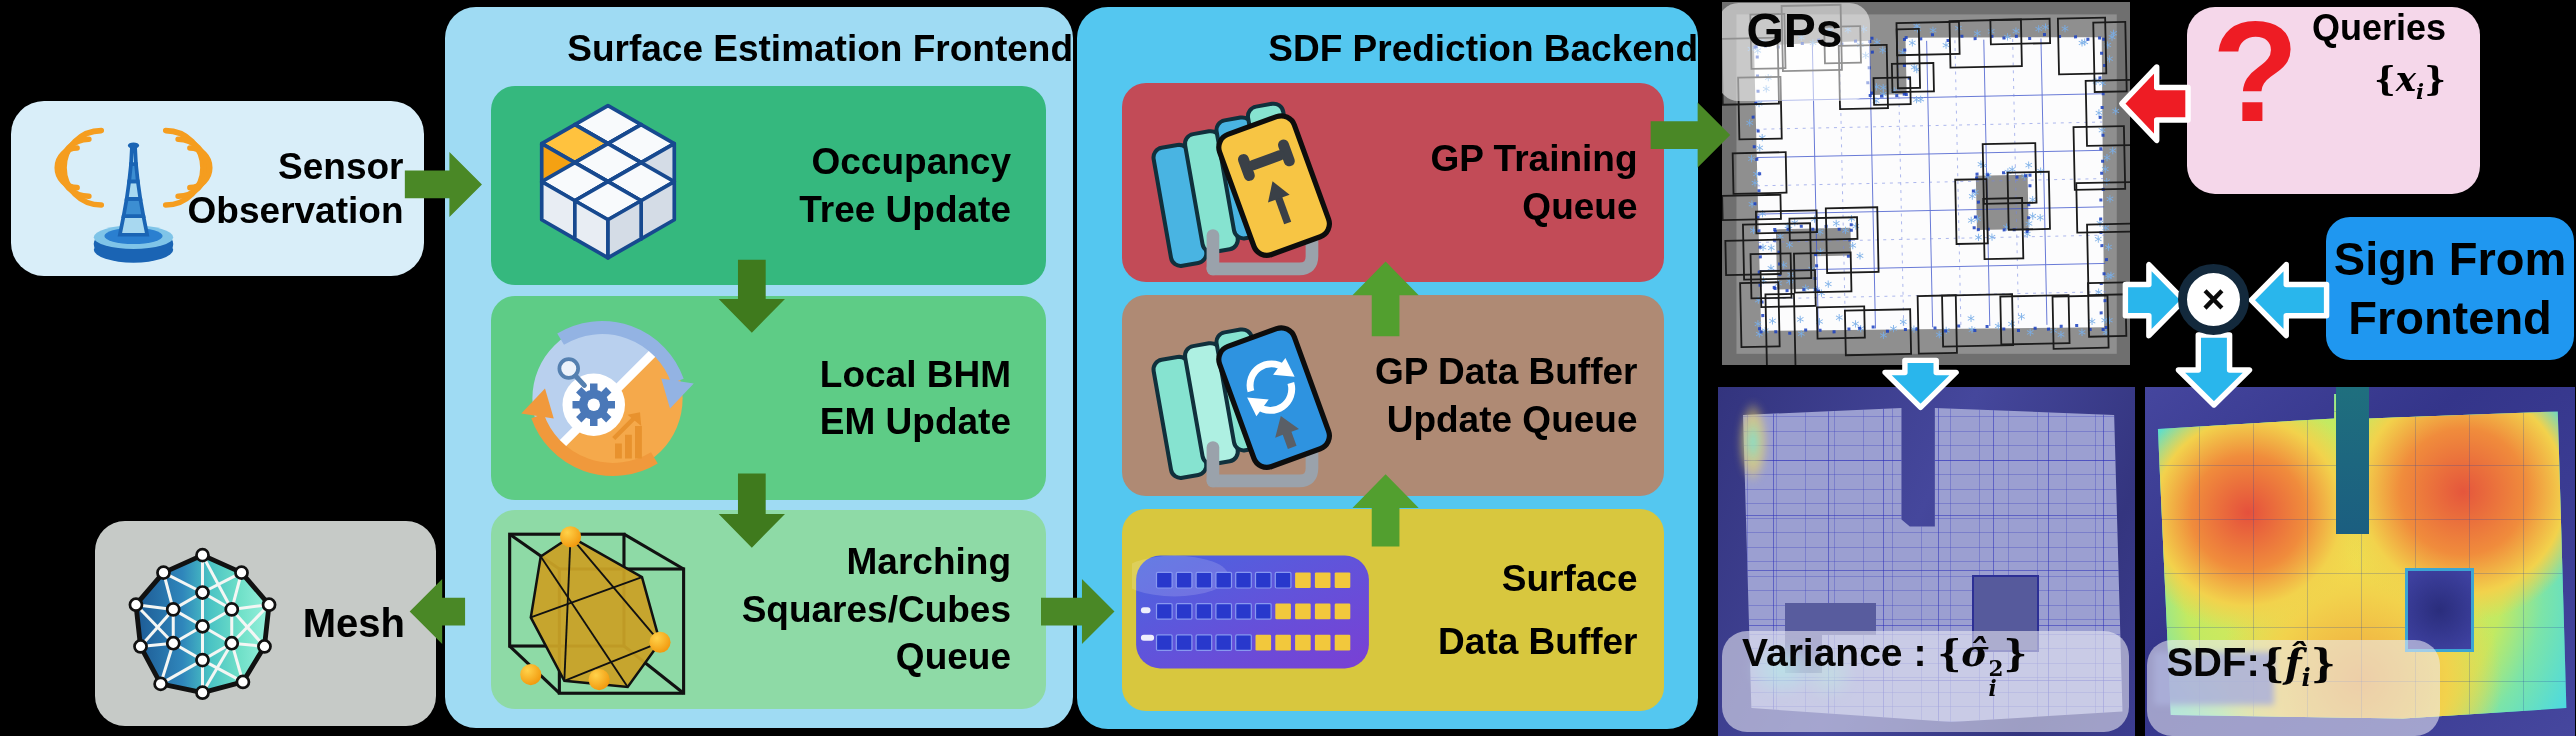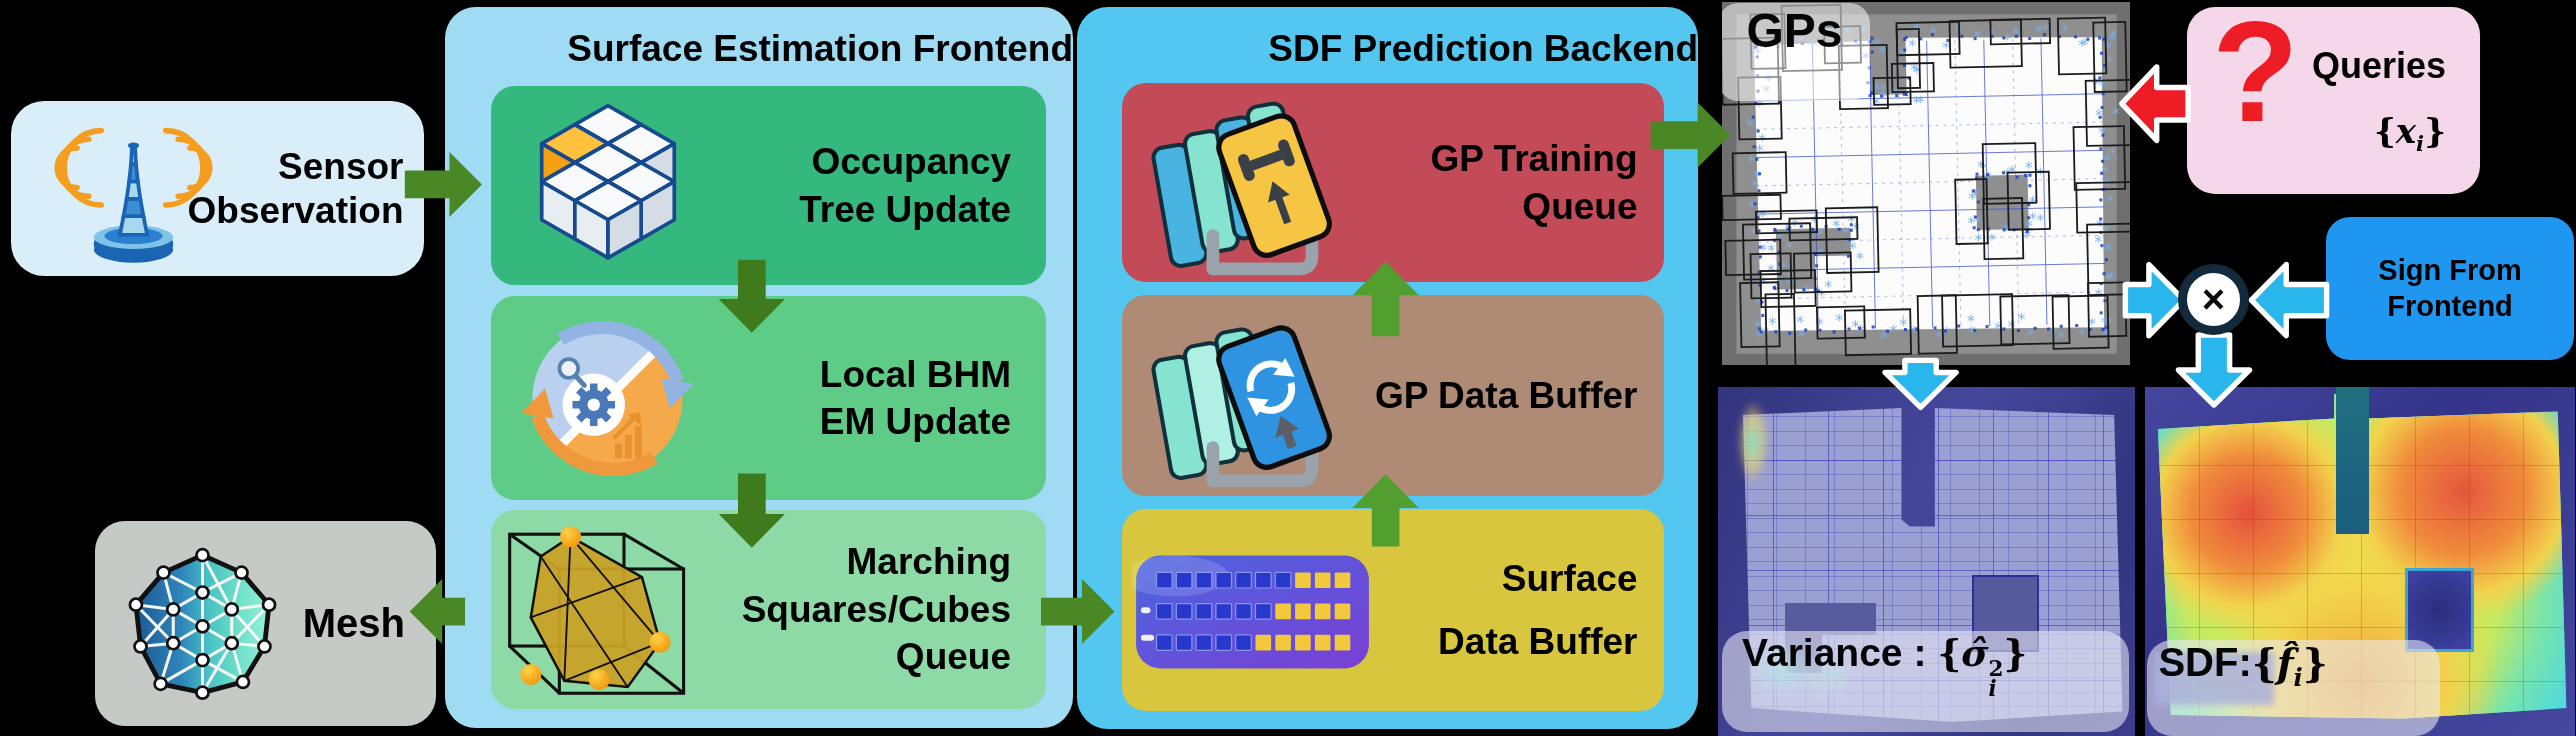--- a/index.html
+++ b/index.html
@@ -306,20 +306,21 @@
         <rect x="155" y="55" width="138" height="222" rx="24" fill="#2e93e0" stroke="#0d0d0d" stroke-width="9"></rect>
         <path d="M 190 142 A 37 37 0 0 1 258 124" stroke="#fff" stroke-width="12" fill="none"></path>
         <polygon points="266,108 270,144 236,128" fill="#fff"></polygon>
         <path d="M 260 152 A 37 37 0 0 1 192 170" stroke="#fff" stroke-width="12" fill="none"></path>
         <polygon points="184,186 180,150 214,166" fill="#fff"></polygon>
         <polygon points="224,200 202,232 216,232 216,258 232,258 232,232 246,232" fill="#5a5f66"></polygon>
       </g>
     </svg>
     <div class="label" style="right:26.5px;width:62%;">
       <span>GP Data Buffer</span>
+      <span>Update Queue</span>
     </div>
   </div>
 
   <div class="fbox" style="left:1122px;top:509px;width:542px;height:202px;background:var(--box-surface);">
     <svg class="icon" id="buffer-icon" style="left:9.6px;top:43px;" width="241" height="120" viewBox="0 0 400 200">
       <defs>
         <linearGradient id="bufgrad" x1="0" y1="0" x2="1" y2="1">
           <stop offset="0" stop-color="#4a66e0"></stop>
             <stop offset="1" stop-color="#7a3fd4"></stop>
         </linearGradient>
@@ -792,42 +793,42 @@
                radial-gradient(circle 120px at 24% 36%, #e5503c 0px, #f08c3c 57px, #f2d24c 93px, rgba(242,210,76,0) 120px),
                radial-gradient(circle 130px at 74% 30%, #e5563c 0px, #f08c3c 63px, #f2d24c 102px, rgba(242,210,76,0) 130px),
                radial-gradient(circle 142px at 50% 84%, #f0a83e 0px, #f2d24c 87px, rgba(242,210,76,0) 142px),
                radial-gradient(circle 259px at 46% 55%, #f5e44e 0px, #c2ea62 160px, #7ce4a8 202px, rgba(124,228,168,0) 259px);">
     </div>
     <div class="abs" style="left:44.5%;top:0;width:7.5%;height:42%;
                 background:linear-gradient(#1f6f7e,#1b5e80);"></div>
     <div class="abs" style="left:60.5%;top:52%;width:16%;height:24%;border:3.6px solid rgba(60,200,230,0.75);
                 background:radial-gradient(circle at 50% 50%, #2a2d7c 0%, #3e41a0 90%);"></div>
     <div class="abs" style="left:2%;top:76%;width:28%;height:15%;filter:blur(3px);background:rgba(85,96,181,0.85);"></div>
-    <div class="maplabel" style="left:2.4px;top:253px;width:293px;height:96px;padding-left:11px;border-radius:25px;">
+    <div class="maplabel" style="left:2.4px;top:253px;width:293px;height:96px;padding-left:19px;border-radius:25px;">
       <span style="font-size:40px;font-weight:700;">SDF:</span>
       <span class="mathwrap" style="font-size:39px;margin-left:0;">
         <span class="brace">{</span><span class="mi">f̂</span><sub style="font-style:italic;">i</sub><span class="brace">}</span>
       </span>
     </div>
   </div>
 
   <div class="abs" style="left:2187px;top:6.6px;width:293px;height:187px;background:var(--queries-pink);border-radius:28px;">
     <div class="abs" style="left:25px;top:-17px;font-size:142px;font-weight:700;color:var(--red);">?</div>
-    <div class="abs" style="right:34px;top:0;bottom:0;display:flex;flex-direction:column;justify-content:center;
-                align-items:flex-end;gap:24px;margin-left:32px;">
+    <div class="abs" style="right:34px;top:0;bottom:0;display:flex;flex-direction:column;
+                align-items:flex-end;gap:10px;margin-left:32px;">
       <span style="font-size:36px;font-weight:700;">Queries</span>
       <span class="mathwrap" style="font-size:34px;">
         <span class="brace">{</span><span class="mi">x</span><sub style="font-style:italic;">i</sub><span class="brace">}</span>
       </span>
     </div>
   </div>
 
   <div class="abs" style="left:2326px;top:217px;width:248px;height:143px;background:var(--sign-blue);border-radius:24px;
               display:flex;flex-direction:column;align-items:center;justify-content:center;
-              font-size:29px;font-weight:700;line-height:1.24;color:#000;">
+              font-size:47px;font-weight:700;line-height:1.24;color:#000;">
     <span>Sign From</span>
     <span>Frontend</span>
   </div>
 
   <svg id="arrow-layer" width="2576" height="737" viewBox="0 0 4276 1223">
       <polygon points="672.0,329.0 746.0,329.0 746.0,360.0 800.0,306.0 746.0,252.0 746.0,283.0 672.0,283.0" fill="#4a8826" stroke-linejoin="round"></polygon>
       <polygon points="1225.0,431.0 1225.0,496.0 1193.0,496.0 1248.0,552.0 1303.0,496.0 1271.0,496.0 1271.0,431.0" fill="#3f7a1d" stroke-linejoin="round"></polygon>
       <polygon points="1225.0,786.0 1225.0,853.0 1193.0,853.0 1248.0,909.0 1303.0,853.0 1271.0,853.0 1271.0,786.0" fill="#3f7a1d" stroke-linejoin="round"></polygon>
       <polygon points="772.0,992.0 734.0,992.0 734.0,961.0 680.0,1015.0 734.0,1069.0 734.0,1038.0 772.0,1038.0" fill="#4a8826" stroke-linejoin="round"></polygon>
       <polygon points="1728.0,1038.0 1796.0,1038.0 1796.0,1069.0 1850.0,1015.0 1796.0,961.0 1796.0,992.0 1728.0,992.0" fill="#4a8826" stroke-linejoin="round"></polygon>

